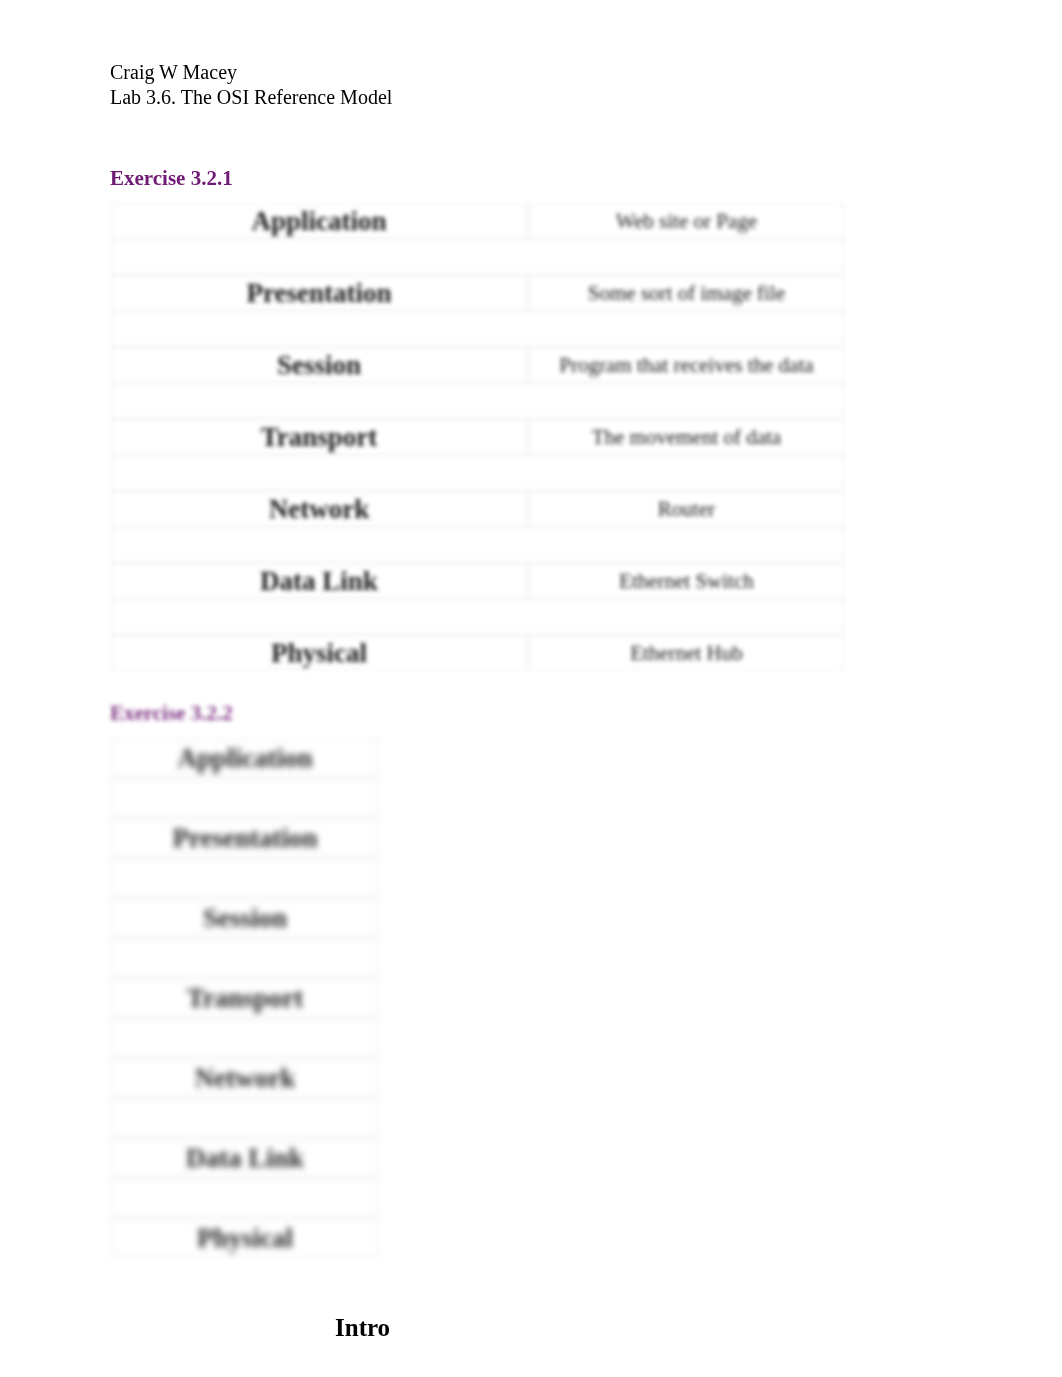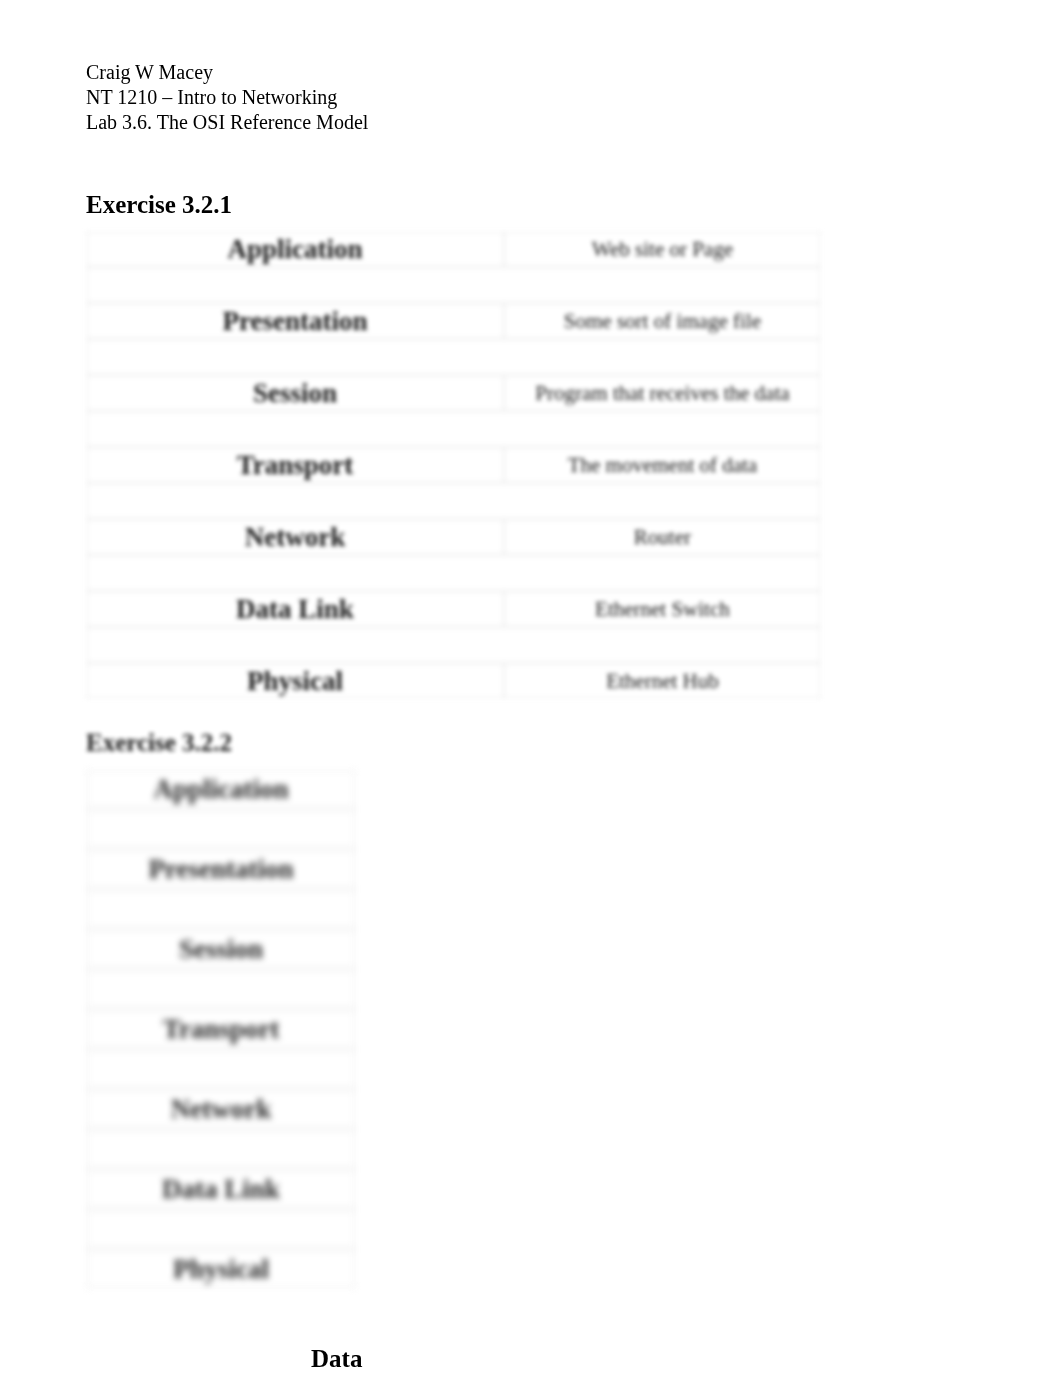--- a/index.html
+++ b/index.html
@@ -4,33 +4,33 @@
 <style>
   * { margin: 0; padding: 0; box-sizing: border-box; }
   body {
     background: #ffffff;
     width: 1062px;
     height: 1377px;
     font-family: "Times New Roman", Times, serif;
     position: relative;
   }
   .page {
-    padding: 60px 110px 0 86px;
+    padding: 60px 110px 0 110px;
   }
   .header-line {
     font-size: 20px;
     line-height: 1.25;
     color: #000;
   }
   .section-title {
-    font-size: 25px;
+    font-size: 21px;
     font-weight: bold;
     margin-top: 56px;
     margin-bottom: 12px;
-    color: #000000;
+    color: #701a75;
   }
   .section-title.blurred {
     filter: blur(2px);
     opacity: 0.9;
   }
   
   .table1 {
     width: 735px;
     border-collapse: separate;
     border-spacing: 0;
@@ -86,21 +86,20 @@
     font-size: 25px;
     font-weight: bold;
   }
 </style>
 </head>
 <body>
 
 <div class="page">
 
   <div class="header-line">Craig W Macey</div>
-  <div class="header-line">NT 1210 – Intro to Networking</div>
   <div class="header-line">Lab 3.6. The OSI Reference Model</div>
 
   <div class="section-title">Exercise 3.2.1</div>
 
   <table class="table1">
     <tbody>
         <tr>
       <td class="col-left"><span>Application</span></td>
       <td class="col-right"><span>Web site or Page</span></td>
     </tr>
@@ -189,17 +188,17 @@
     <tr>
           <td class="sep"></td>
         </tr>
     <tr>
           <td><span>Physical</span></td>
         </tr>
   </tbody>
     </table>
 
   <div class="pdu-block">
-    <div class="pdu-data">Data</div>
+    <div class="pdu-data">Intro</div>
 
   </div>
 
 </div>
 
 </body></html>

